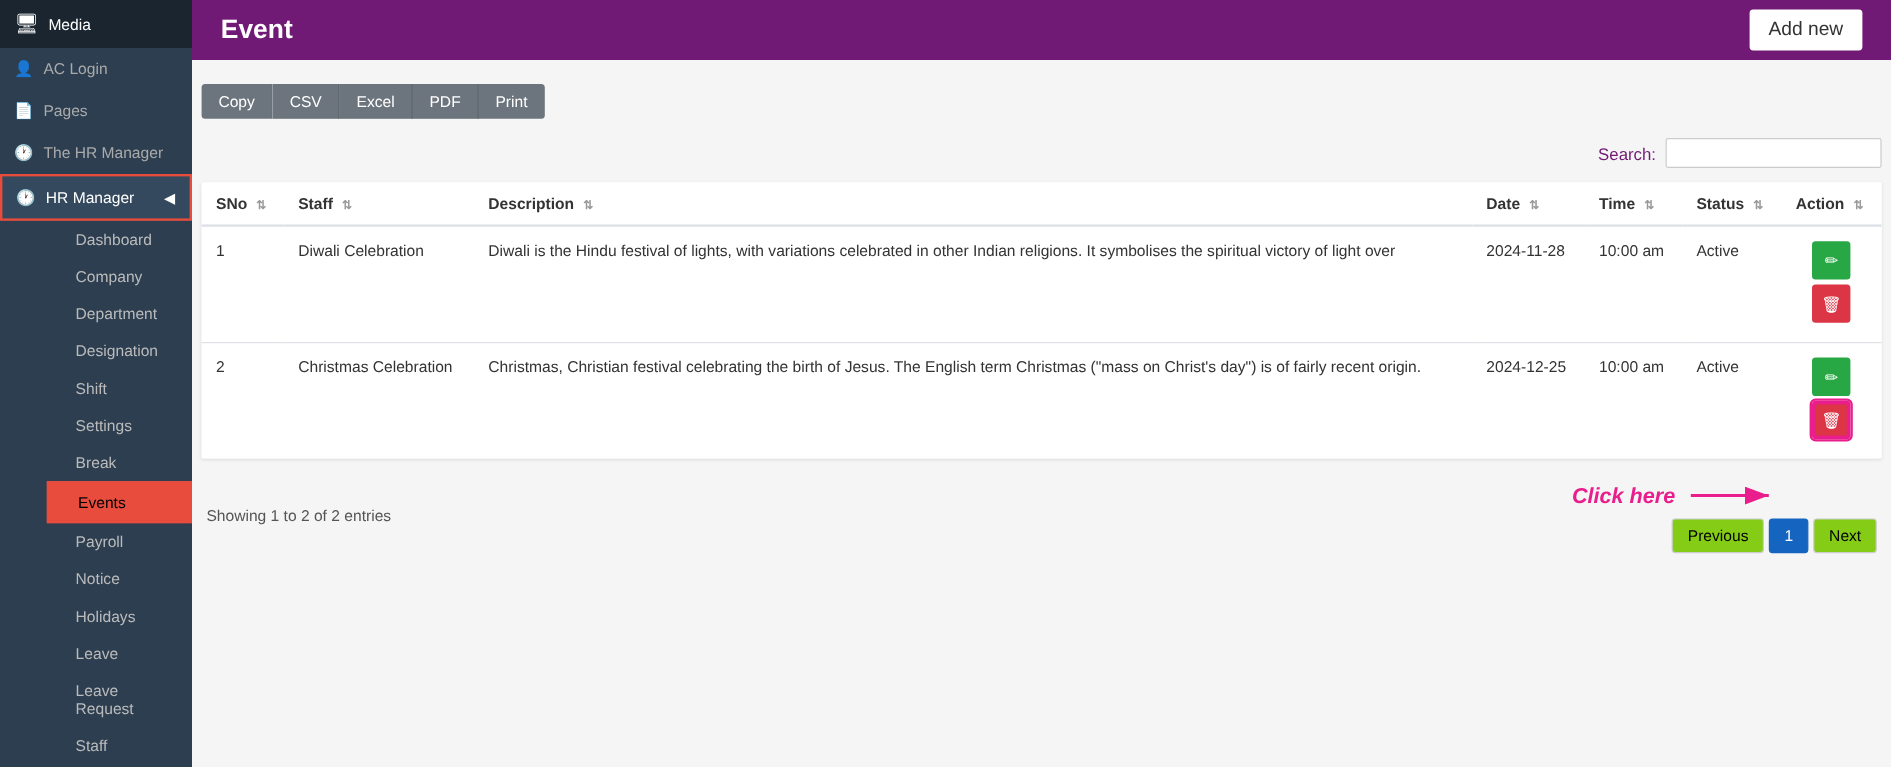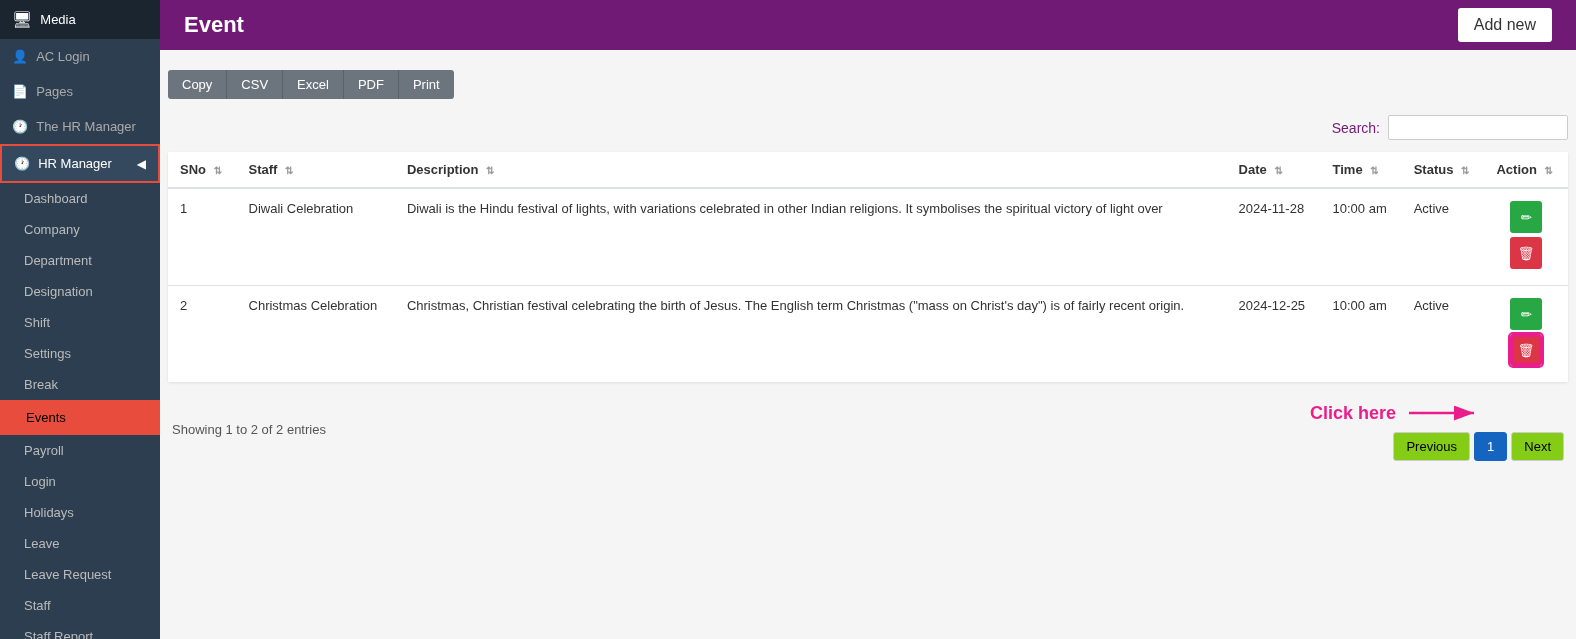--- a/index.html
+++ b/index.html
@@ -36,20 +36,21 @@
       cursor: pointer;
     }
     .sidebar-section-header.highlighted {
       border: 2px solid #e74c3c;
     }
     .sidebar-item {
       padding: 8px 12px 8px 24px;
       color: #bbb;
       font-size: 13px;
       cursor: pointer;
+      margin-left: 39px;
     }
     .sidebar-item.active-events {
       background: #e74c3c;
       color: #fff;
     }
 
     
     #main {
       flex: 1;
       display: flex;
@@ -185,20 +186,21 @@
     }
     .page-btn.active-page {
       background: #1565c0;
       color: #fff;
       border-color: #1565c0;
     }
     .click-here-text {
       color: #e91e8c;
       font-size: 18px;
       font-weight: bold;
+      font-style: italic;
     }
 
     .table-wrapper {
       background: #fff;
       border-radius: 2px;
       box-shadow: 0 1px 3px rgba(0,0,0,0.1);
     }
   </style>
 </head>
 <body>
@@ -229,21 +231,21 @@
 
   <div class="sidebar-item"><span>Dashboard</span></div>
   <div class="sidebar-item"><span>Company</span></div>
   <div class="sidebar-item"><span>Department</span></div>
   <div class="sidebar-item"><span>Designation</span></div>
   <div class="sidebar-item"><span>Shift</span></div>
   <div class="sidebar-item"><span>Settings</span></div>
   <div class="sidebar-item"><span>Break</span></div>
   <div class="sidebar-item active-events" style="background:#e74c3c; color:#000000; border:2px solid #e74c3c;"><span>Events</span></div>
   <div class="sidebar-item"><span>Payroll</span></div>
-  <div class="sidebar-item"><span>Login</span></div>
+  <div class="sidebar-item"><span>Notice</span></div>
   <div class="sidebar-item"><span>Holidays</span></div>
   <div class="sidebar-item"><span>Leave</span></div>
   <div class="sidebar-item"><span>Leave Request</span></div>
   <div class="sidebar-item"><span>Staff</span></div>
   <div class="sidebar-item"><span>Staff Report</span></div>
 
 </div>
 
 <div id="main">
 

